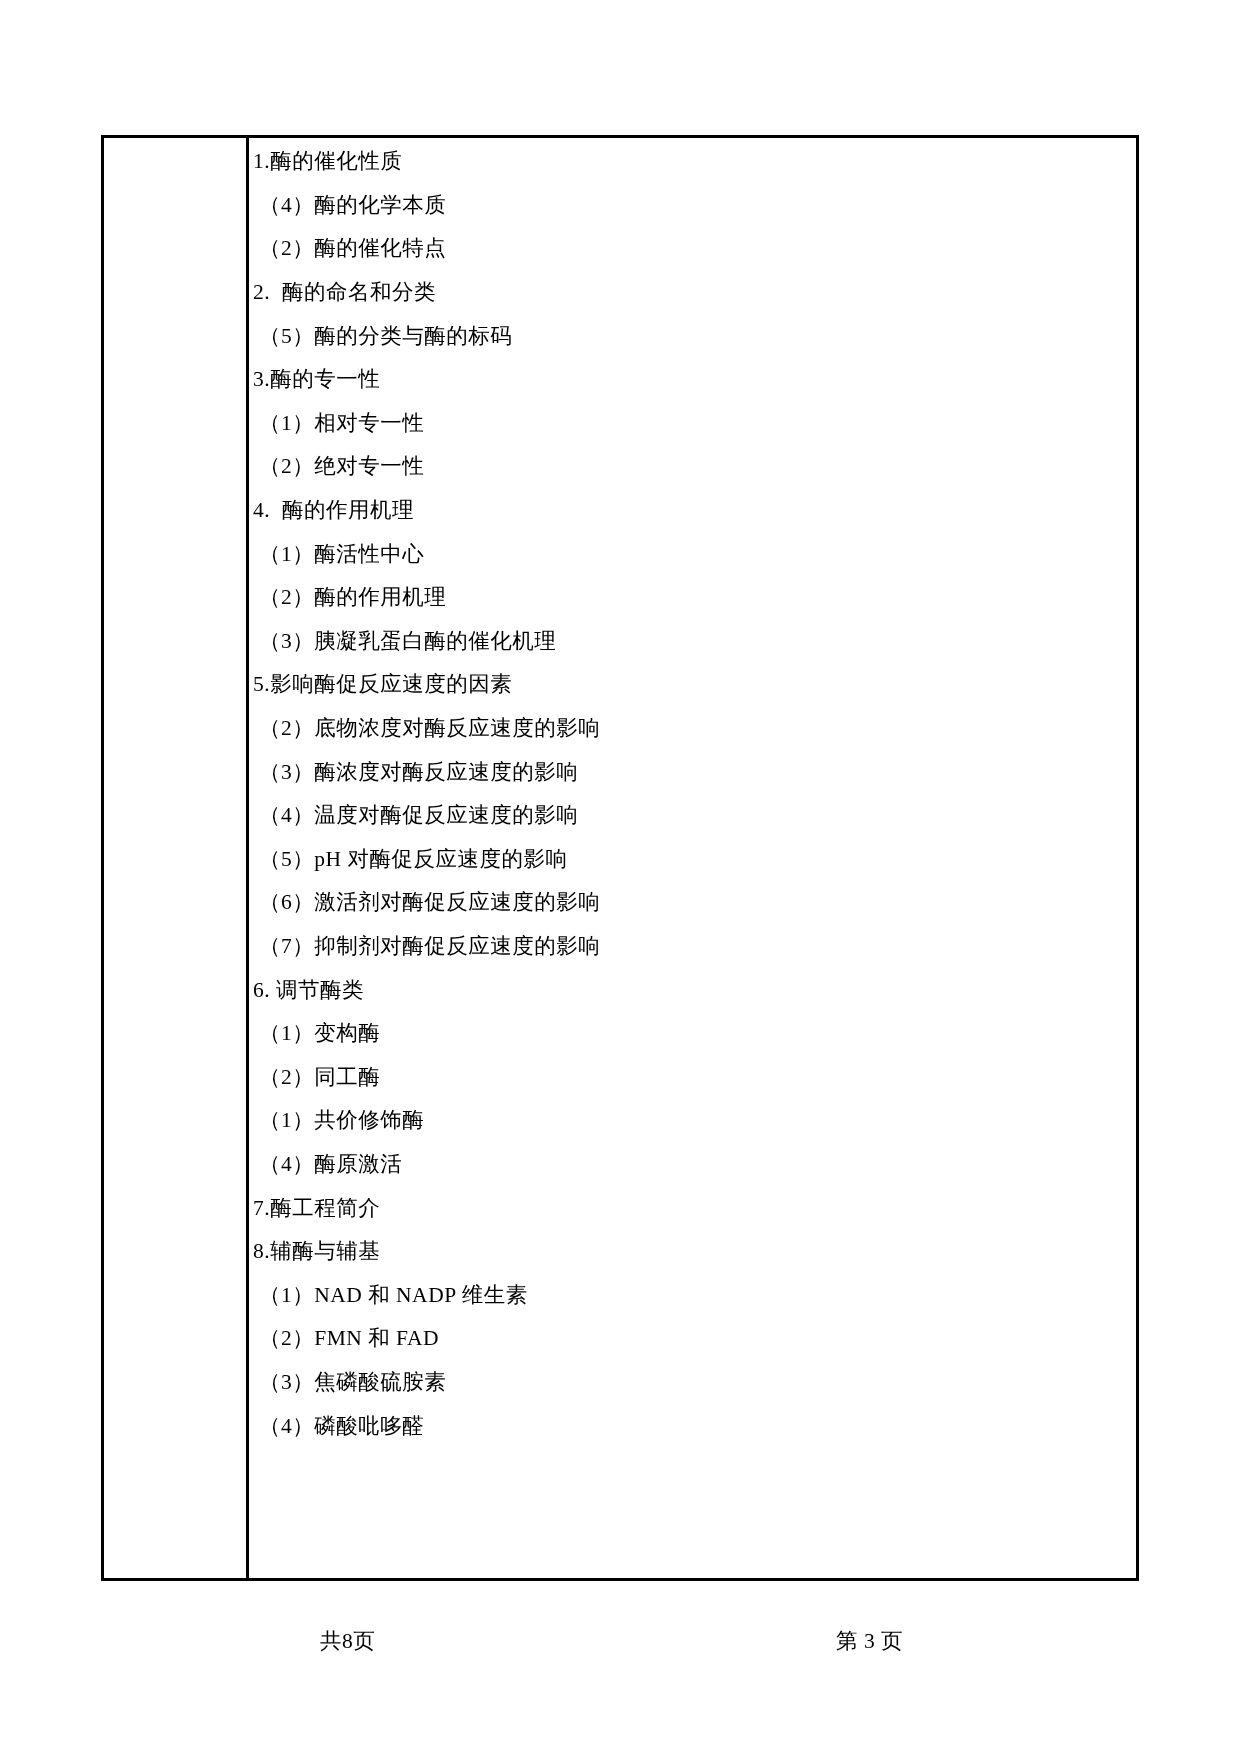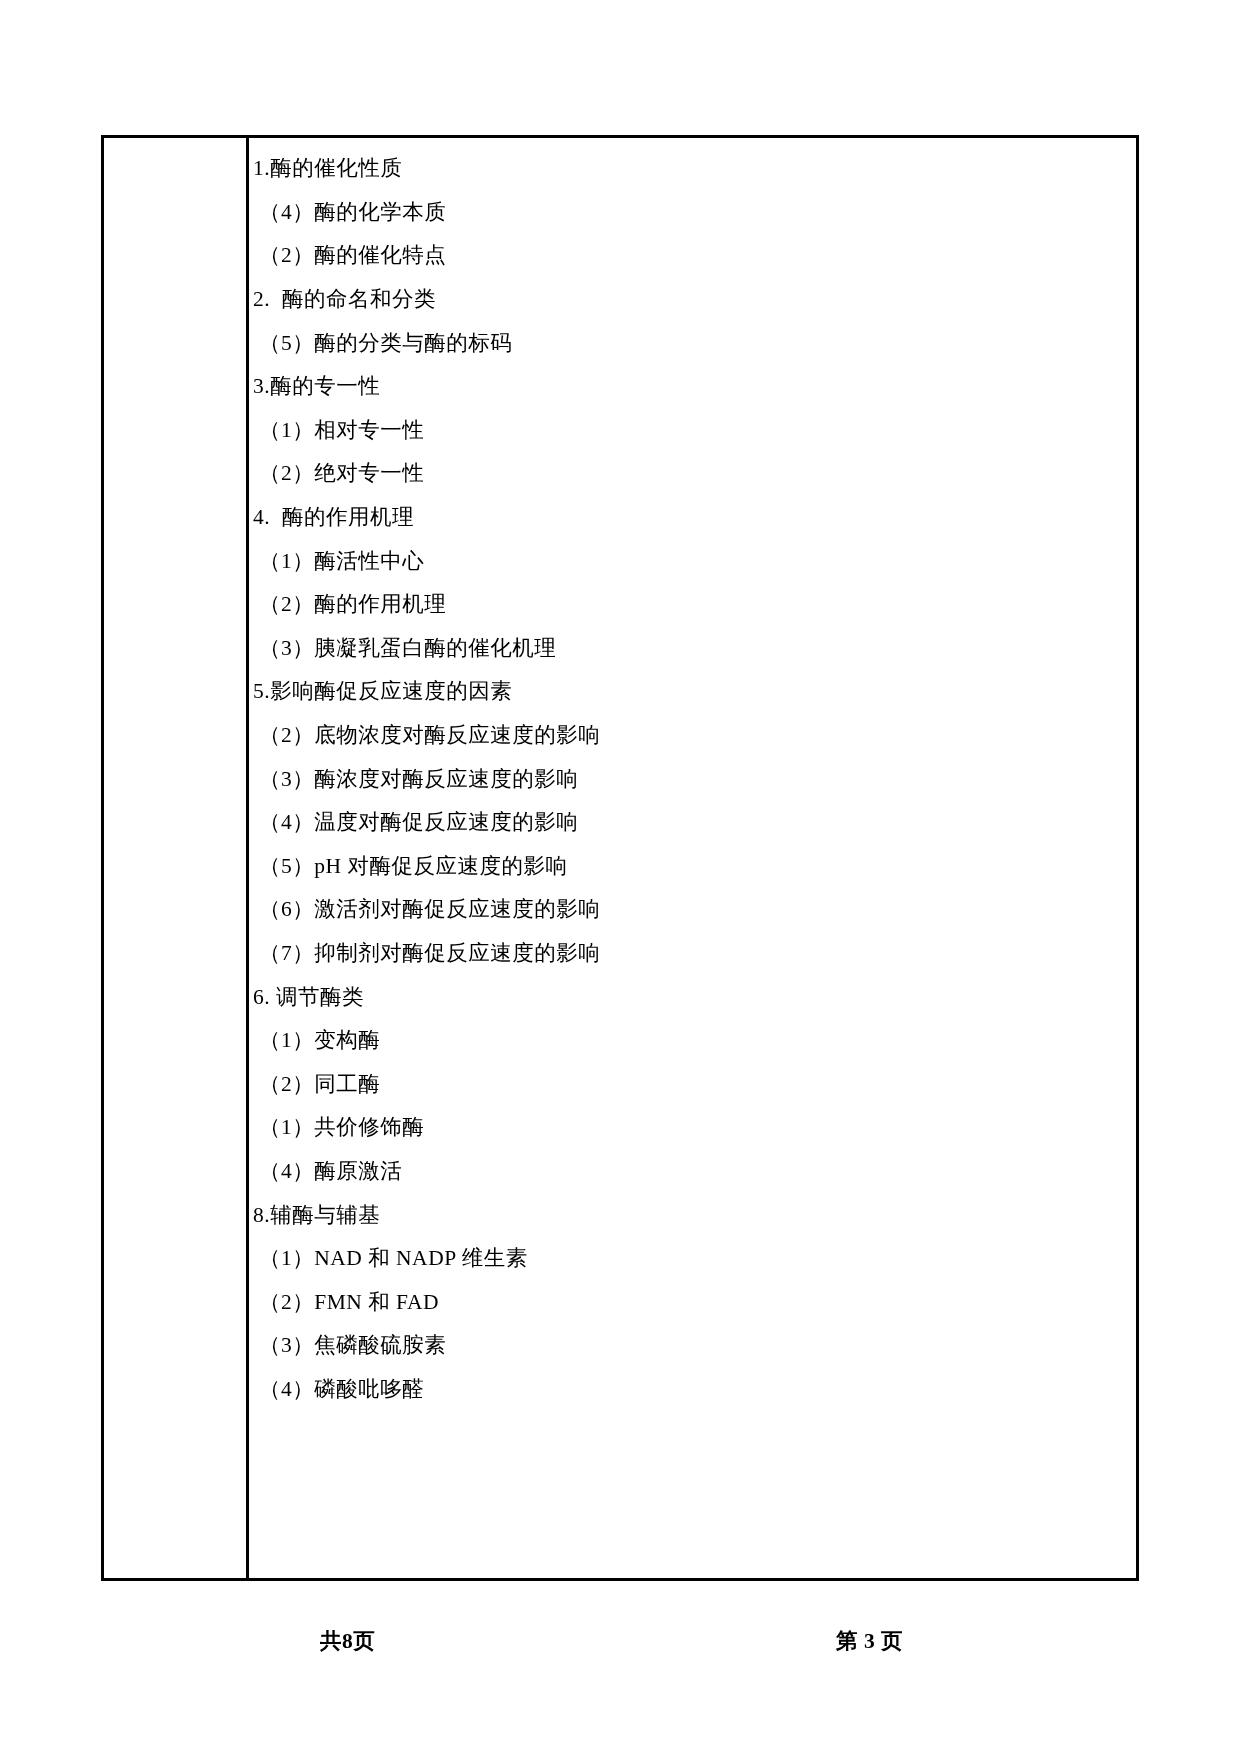--- a/index.html
+++ b/index.html
@@ -27,21 +27,21 @@
     background: #ffffff;
   }
   .cell-left {
     width: 145px;
     flex: 0 0 145px;
     border-right: 3px solid #000000;
     box-sizing: border-box;
   }
   .cell-right {
     flex: 1 1 auto;
-    padding: 8px 6px 0 4px;
+    padding: 1px 6px 0 4px;
     box-sizing: border-box;
     overflow: hidden;
   }
   .line {
     height: 43.6px;
     font-size: 21.5px;
     display: flex;
     align-items: center;
     white-space: pre;
     letter-spacing: 0.5px;
@@ -49,21 +49,20 @@
   .lvl1 {
     padding-left: 6px;
   }
   .page-footer-left,
   .page-footer-right {
     position: absolute;
     top: 1626px;
     font-size: 21.5px;
     white-space: pre;
     letter-spacing: 0.5px;
-    font-weight: bold;
   }
   .page-footer-left { left: 320px; }
   .page-footer-right { left: 836px; }
 </style>
 </head>
 <body>
 
 <div class="doc-table">
   <div class="cell-left"></div>
   <div class="cell-right">
@@ -84,20 +83,21 @@
       <div class="line lvl1">（3）酶浓度对酶反应速度的影响</div>
       <div class="line lvl1">（4）温度对酶促反应速度的影响</div>
       <div class="line lvl1">（5）pH 对酶促反应速度的影响</div>
       <div class="line lvl1">（6）激活剂对酶促反应速度的影响</div>
       <div class="line lvl1">（7）抑制剂对酶促反应速度的影响</div>
       <div class="line lvl0">6. 调节酶类</div>
       <div class="line lvl1">（1）变构酶</div>
       <div class="line lvl1">（2）同工酶</div>
       <div class="line lvl1">（1）共价修饰酶</div>
       <div class="line lvl1">（4）酶原激活</div>
+      <div class="line lvl0">7.酶工程简介</div>
       <div class="line lvl0">8.辅酶与辅基</div>
       <div class="line lvl1">（1）NAD 和 NADP 维生素</div>
       <div class="line lvl1">（2）FMN 和 FAD</div>
       <div class="line lvl1">（3）焦磷酸硫胺素</div>
       <div class="line lvl1">（4）磷酸吡哆醛</div>
     </div>
 </div>
 
 <div class="page-footer-left">共8页</div>
 

